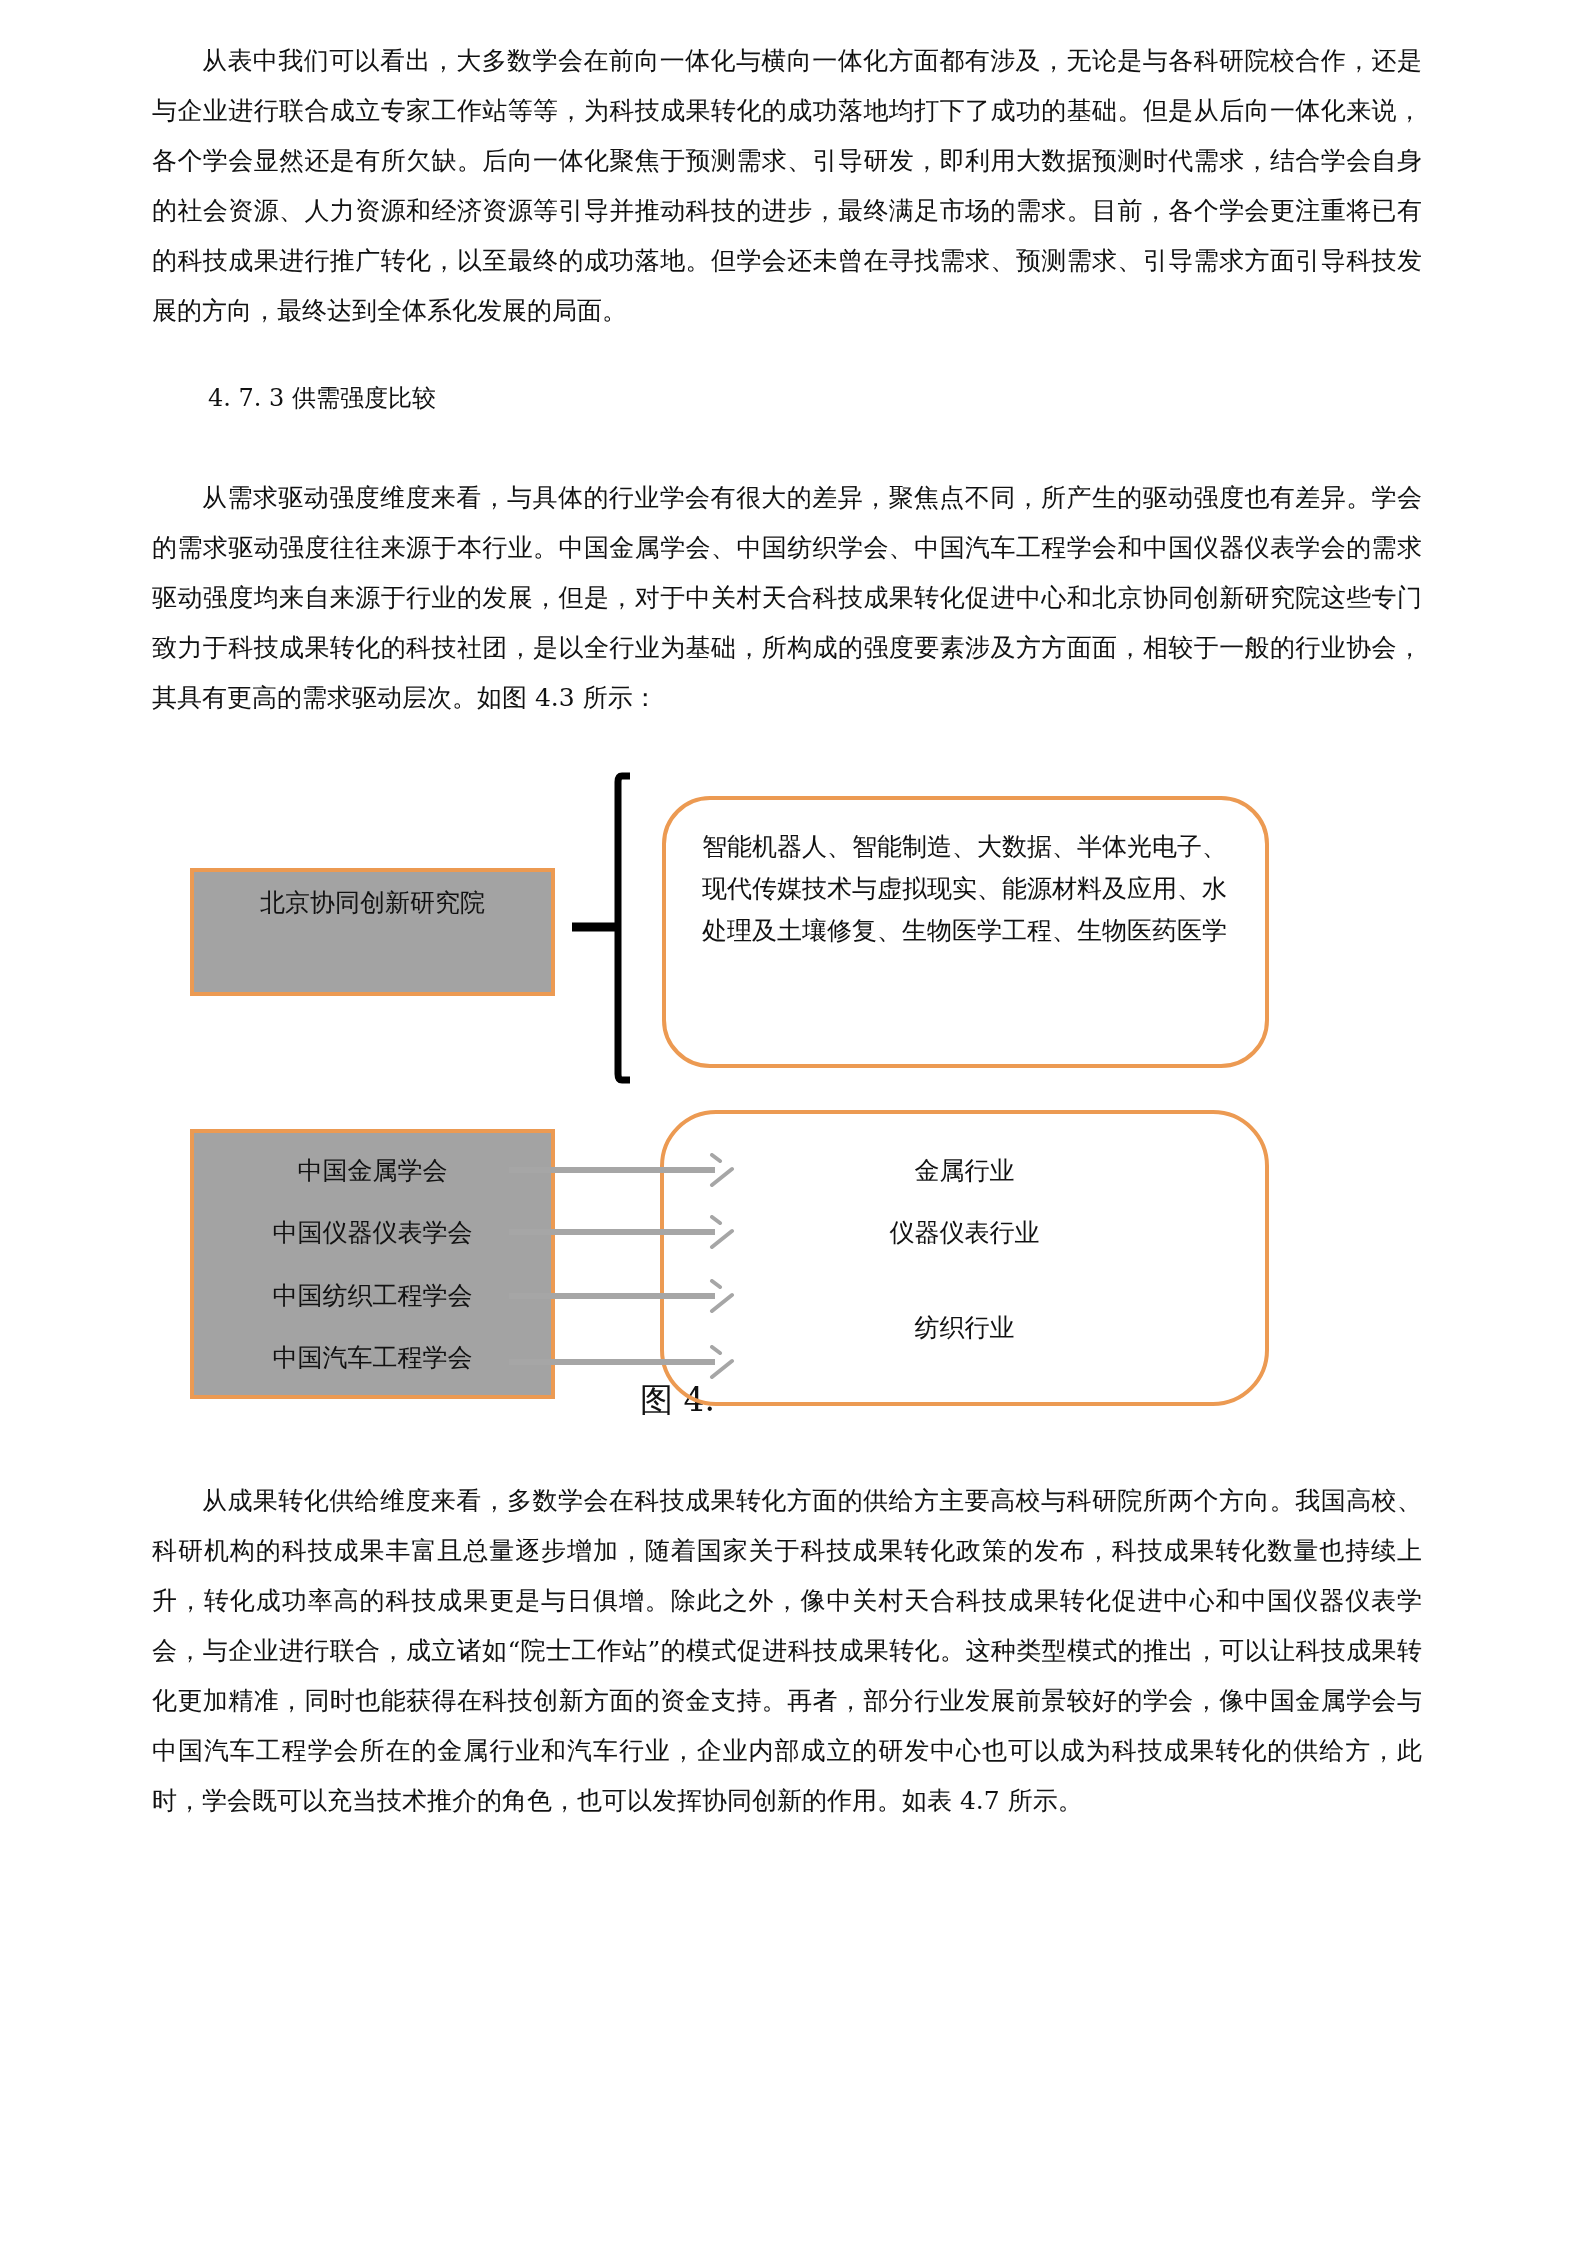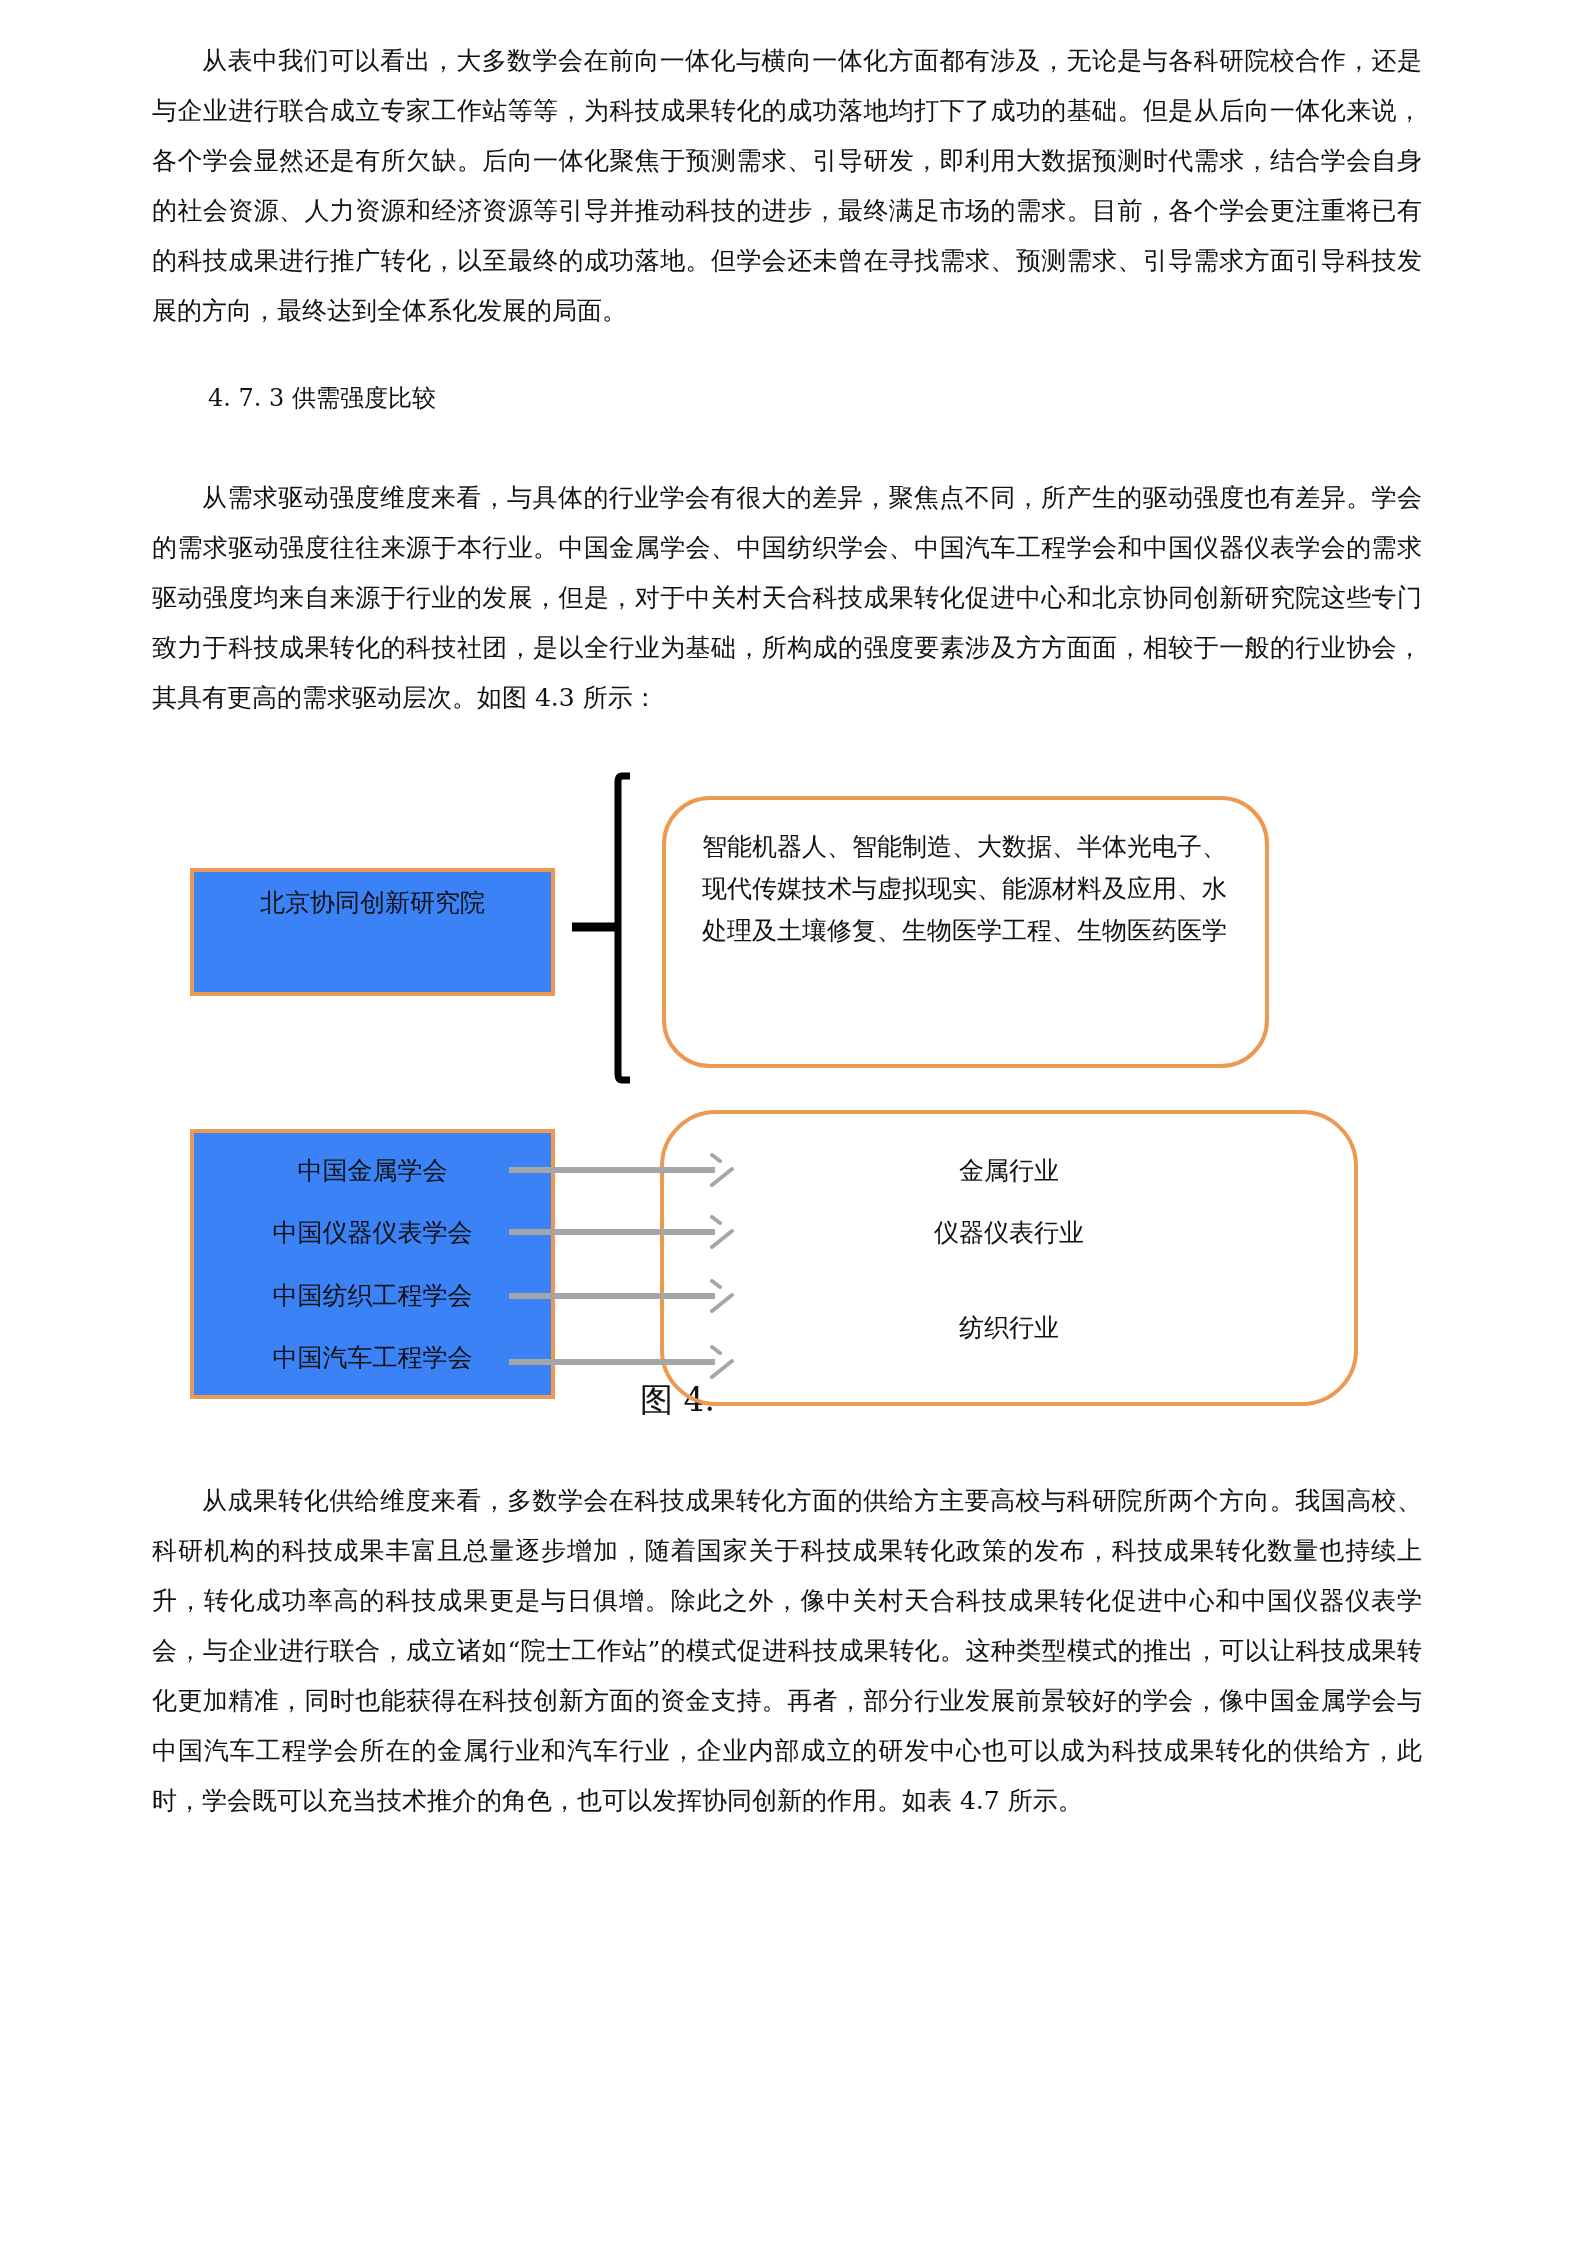--- a/index.html
+++ b/index.html
@@ -2,21 +2,21 @@
 <html><head>
 <meta charset="utf-8">
 <style>
   html, body { margin: 0; padding: 0; background: #ffffff; }
   body { width: 1587px; height: 2245px; position: relative; overflow: hidden;
          font-family: "DejaVu Serif", "Liberation Serif", serif; color: #111; }
   .para { position: absolute; left: 152px; width: 1270px; font-size: 25px;
           line-height: 50px; text-align: justify; text-indent: 50px; margin: 0; }
   .heading { position: absolute; left: 208px; top: 378px; font-size: 24px;
              line-height: 40px; margin: 0; font-weight: normal; }
-  .box { position: absolute; box-sizing: border-box; border: 4px solid #ec9a52; background: #3b82f6; }
+  .box { position: absolute; box-sizing: border-box; border: 4px solid #ec9a52; background: #a3a3a3; }
   .rbox { border-radius: 48px; background: transparent; }
   .box-label { position: absolute; left: 0; right: 0; text-align: center; font-size: 25px; }
   .list-text { position: absolute; left: 36px; right: 36px; top: 26px; font-size: 25px;
                line-height: 42px; text-align: left; }
   .brace { position: absolute; }
   .arrow { position: absolute; height: 6px; background: #a6a6a6; }
   .chev { position: absolute; width: 28px; height: 36px; }
   .caption { position: absolute; left: 640px; top: 1383px; font-size: 33px; line-height: 34px;
              white-space: nowrap; }
   .industry { position: absolute; left: 0; right: 0; text-align: center; font-size: 25px; }
@@ -47,21 +47,21 @@
 
   <div class="box" style="left:190px; top:1129px; width:365px; height:270px;">
     <div class="box-label" style="top:21px;">中国金属学会</div>
     <div class="box-label" style="top:83px;">中国仪器仪表学会</div>
     <div class="box-label" style="top:146px;">中国纺织工程学会</div>
     <div class="box-label" style="top:208px;">中国汽车工程学会</div>
   </div>
 
   <div class="caption">图 4.</div>
 
-  <div class="box rbox" style="left:660px; top:1110px; width:698px; height:296px; border-radius:56px;">
+  <div class="box rbox" style="left:660px; top:1110px; width:609px; height:296px; border-radius:56px;">
     <div class="industry" style="top:40px;">金属行业</div>
     <div class="industry" style="top:102px;">仪器仪表行业</div>
     <div class="industry" style="top:165px;margin-top:32px;">纺织行业</div>
   </div>
 
   <div class="arrow" style="left:509px; top:1167px; width:206px;"></div>
   <svg class="chev" style="left:708px; top:1153px;" viewBox="0 0 28 36">
     <path d="M4 2 L12 8 M4 32 L24 16" stroke="#a6a6a6" stroke-width="4" fill="none" stroke-linecap="round"></path>
   </svg>
 

